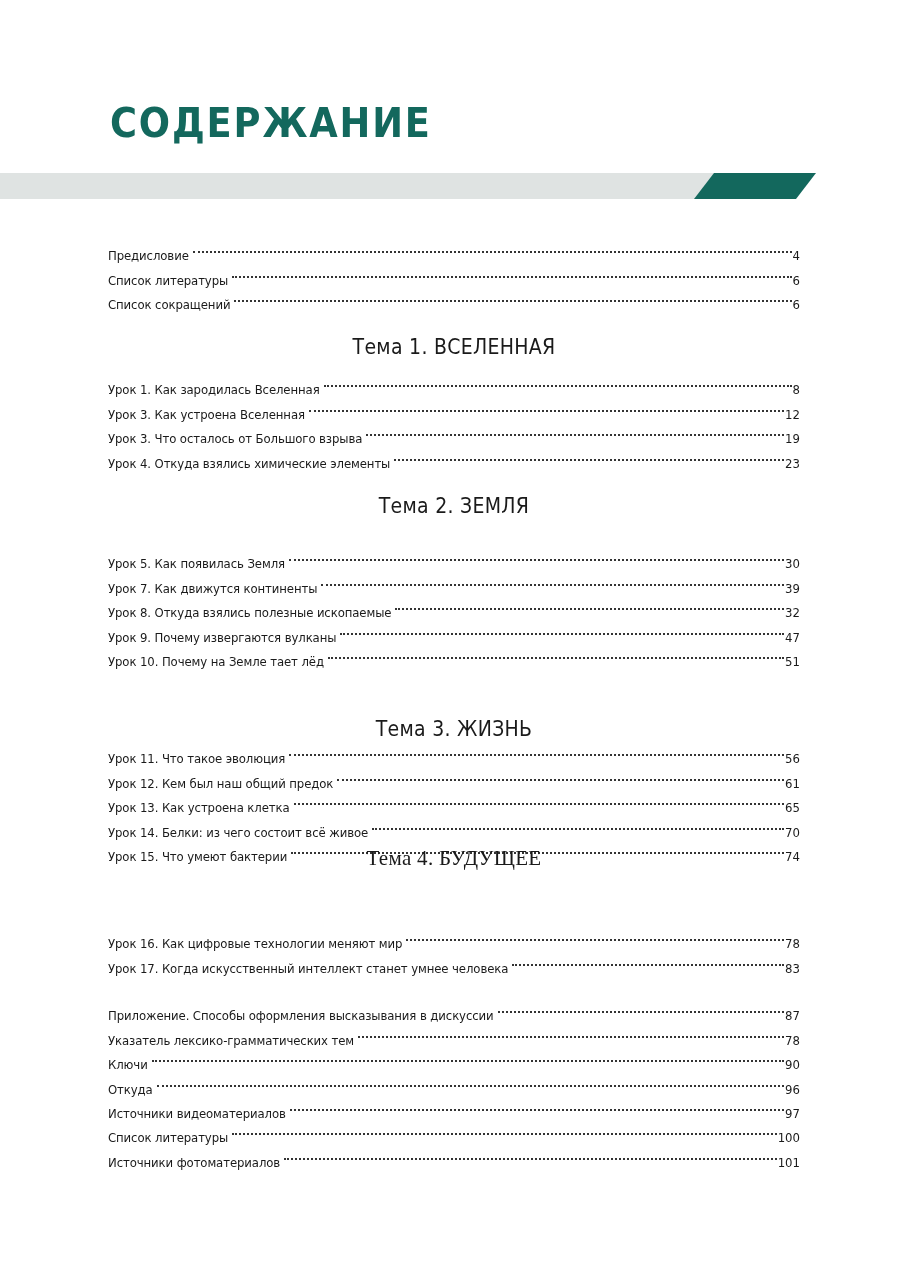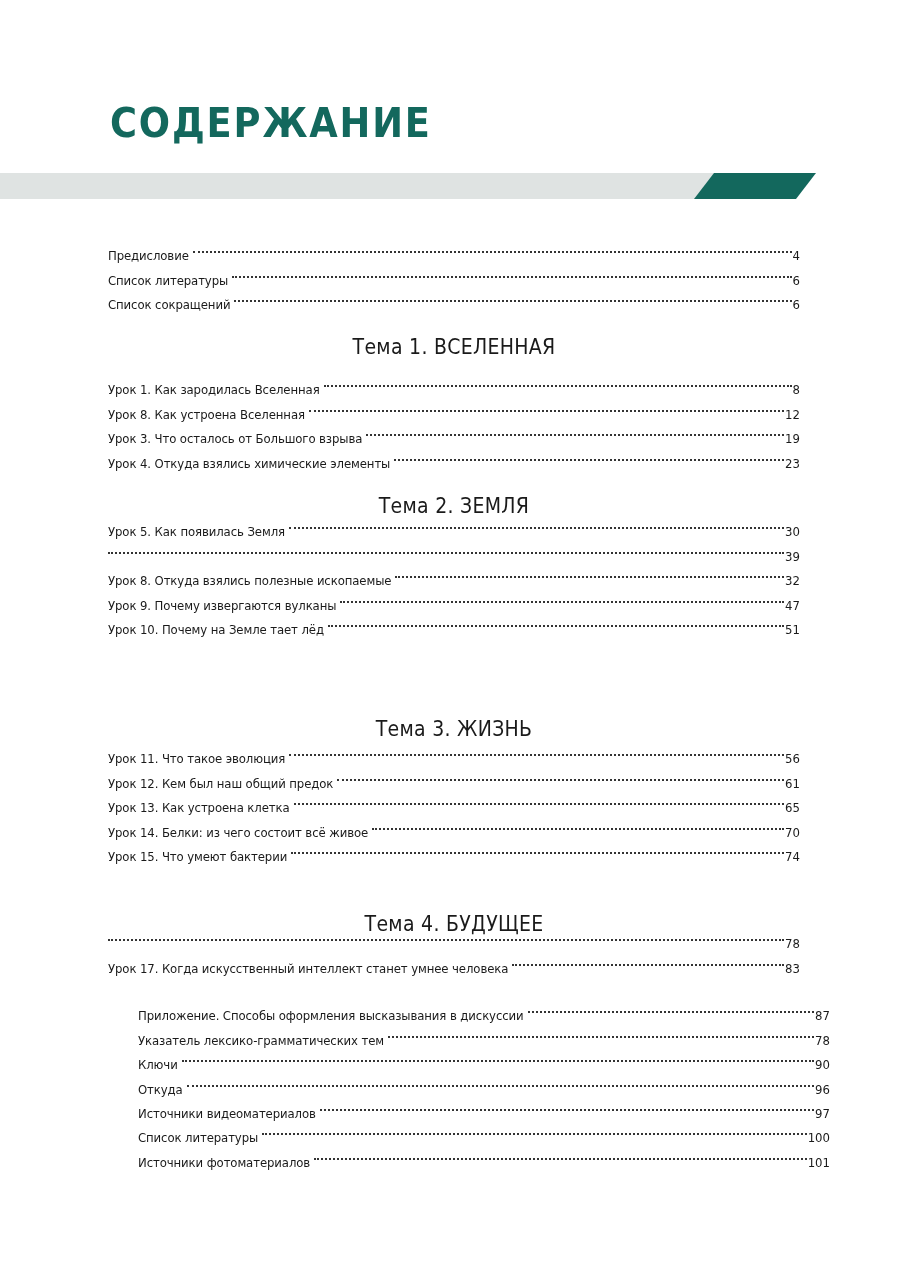--- a/index.html
+++ b/index.html
@@ -49,46 +49,47 @@
 <div class="toc" style="top:335px;">
   <div class="topic">Тема 1. ВСЕЛЕННАЯ</div>
 </div>
 <div class="toc" style="top:370px;">
   <div class="row">
       <span class="label">Урок 1. Как зародилась Вселенная</span>
       <span class="dots"></span>
       <span class="page">8</span>
     </div>
   <div class="row">
-      <span class="label">Урок 8. Как устроена Вселенная</span>
+      <span class="label">Урок 3. Как устроена Вселенная</span>
       <span class="dots"></span>
       <span class="page">12</span>
     </div>
   <div class="row">
       <span class="label">Урок 3. Что осталось от Большого взрыва</span>
       <span class="dots"></span>
       <span class="page">19</span>
     </div>
   <div class="row">
       <span class="label">Урок 4. Откуда взялись химические элементы</span>
       <span class="dots"></span>
       <span class="page">23</span>
     </div>
 </div>
 
 <div class="toc" style="top:494px;">
   <div class="topic">Тема 2. ЗЕМЛЯ</div>
 </div>
-<div class="toc" style="top:512px;">
+<div class="toc" style="top:544px;">
   <div class="row">
       <span class="label">Урок 5. Как появилась Земля</span>
       <span class="dots"></span>
       <span class="page">30</span>
     </div>
   <div class="row">
+      <span class="label">Урок 7. Как движутся континенты</span>
       <span class="dots"></span>
       <span class="page">39</span>
     </div>
   <div class="row">
       <span class="label">Урок 8. Откуда взялись полезные ископаемые</span>
       <span class="dots"></span>
       <span class="page">32</span>
     </div>
   <div class="row">
       <span class="label">Урок 9. Почему извергаются вулканы</span>
@@ -126,36 +127,37 @@
       <span class="dots"></span>
       <span class="page">70</span>
     </div>
   <div class="row">
       <span class="label">Урок 15. Что умеют бактерии</span>
       <span class="dots"></span>
       <span class="page">74</span>
     </div>
 </div>
 
-<div class="toc" style="top:912px;">
+<div class="toc" style="top:846px;font-family:Liberation Serif, serif;">
   <div class="topic">Тема 4. БУДУЩЕЕ</div>
 </div>
 <div class="toc" style="top:924px;">
   <div class="row">
+      <span class="label">Урок 16. Как цифровые технологии меняют мир</span>
       <span class="dots"></span>
       <span class="page">78</span>
     </div>
   <div class="row">
       <span class="label">Урок 17. Когда искусственный интеллект станет умнее человека</span>
       <span class="dots"></span>
       <span class="page">83</span>
     </div>
 </div>
 
-<div class="toc" style="top:996px;margin-left:30px;">
+<div class="toc" style="top:996px;">
   <div class="row">
       <span class="label">Приложение. Способы оформления высказывания в дискуссии</span>
       <span class="dots"></span>
       <span class="page">87</span>
     </div>
   <div class="row">
       <span class="label">Указатель лексико-грамматических тем</span>
       <span class="dots"></span>
       <span class="page">78</span>
     </div>

